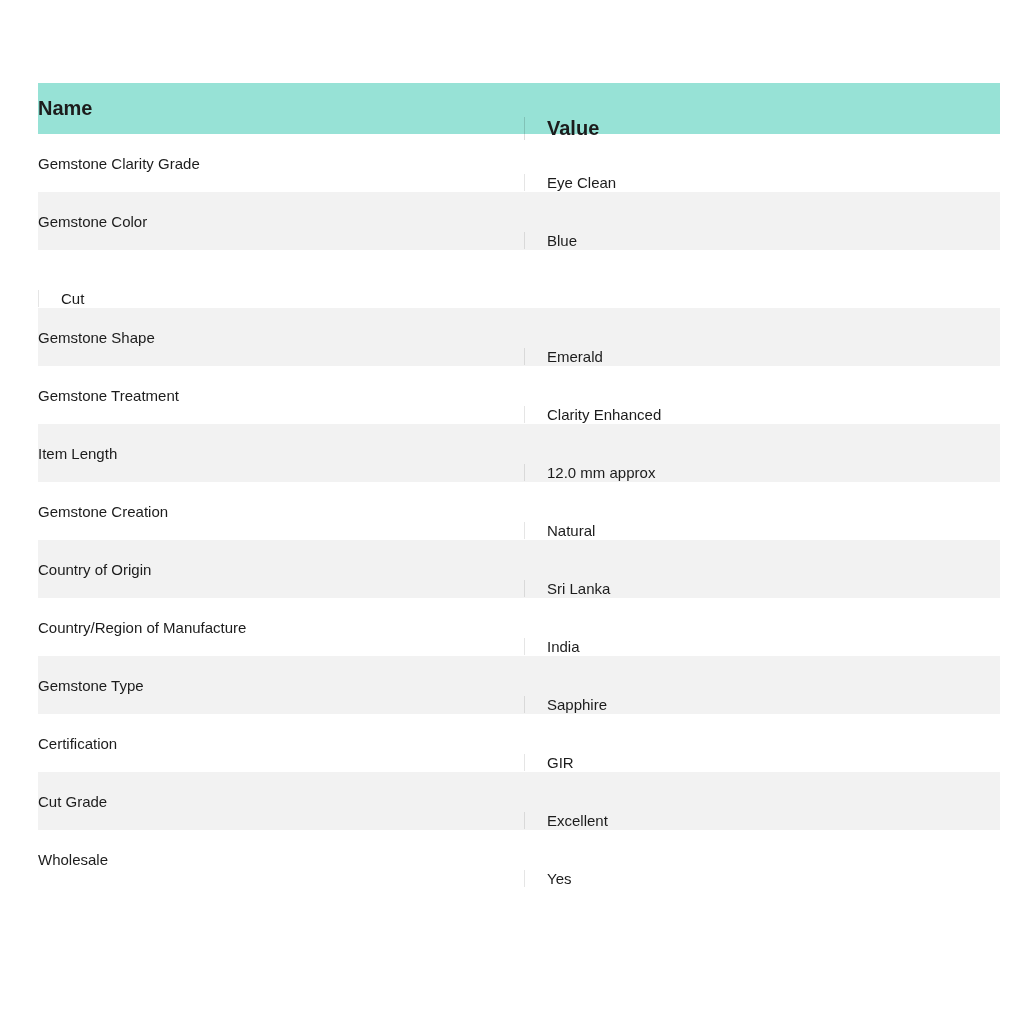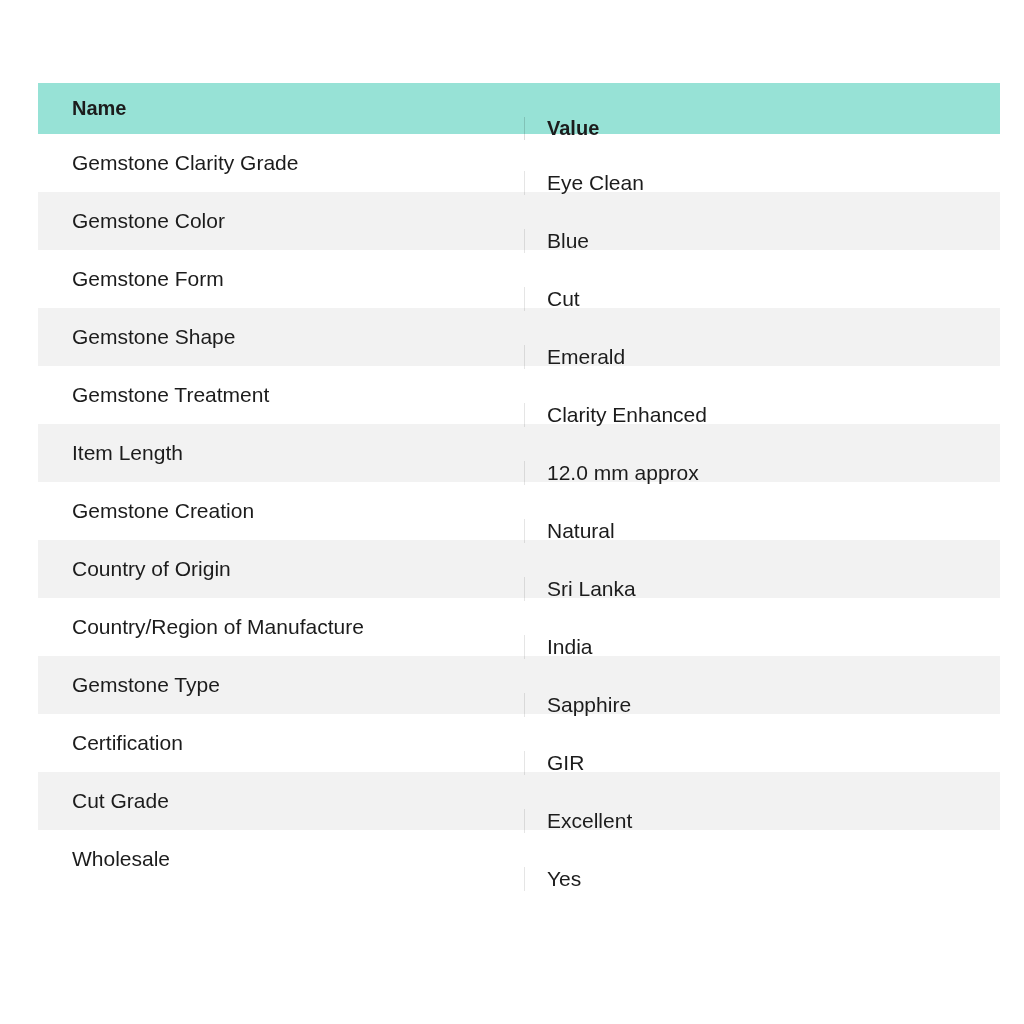--- a/index.html
+++ b/index.html
@@ -26,33 +26,32 @@
     background: var(--header-bg, #97e2d6);
     align-items: center;
     font-size: 20px;
     font-weight: 600;
   }
 
   .table-row {
     display: flex;
     height: 58px;
     align-items: center;
-    font-size: 21px;
+    font-size: 15px;
     font-weight: 400;
     background: #ffffff;
   }
 
   .table-body .table-row:nth-child(even) {
     background: var(--alt-row-bg, #f2f2f2);
   }
 
   .cell-name {
     width: 486px;
     box-sizing: border-box;
-    padding-left: 34px;
     overflow: hidden;
     white-space: nowrap;
   }
 
   .cell-value {
     flex: 1;
     box-sizing: border-box;
     padding-left: 22px;
     border-left: 1px solid rgba(0,0,0,0.10);
     overflow: hidden;
@@ -80,21 +79,20 @@
       <div class="cell-name">Gemstone Clarity Grade</div>
       <div class="cell-value">Eye Clean</div>
     </div>
 
     <div class="table-row">
       <div class="cell-name">Gemstone Color</div>
       <div class="cell-value">Blue</div>
     </div>
 
     <div class="table-row">
-      <div class="cell-name">Gemstone Form</div>
       <div class="cell-value">Cut</div>
     </div>
 
     <div class="table-row">
       <div class="cell-name">Gemstone Shape</div>
       <div class="cell-value">Emerald</div>
     </div>
 
     <div class="table-row">
       <div class="cell-name">Gemstone Treatment</div>

